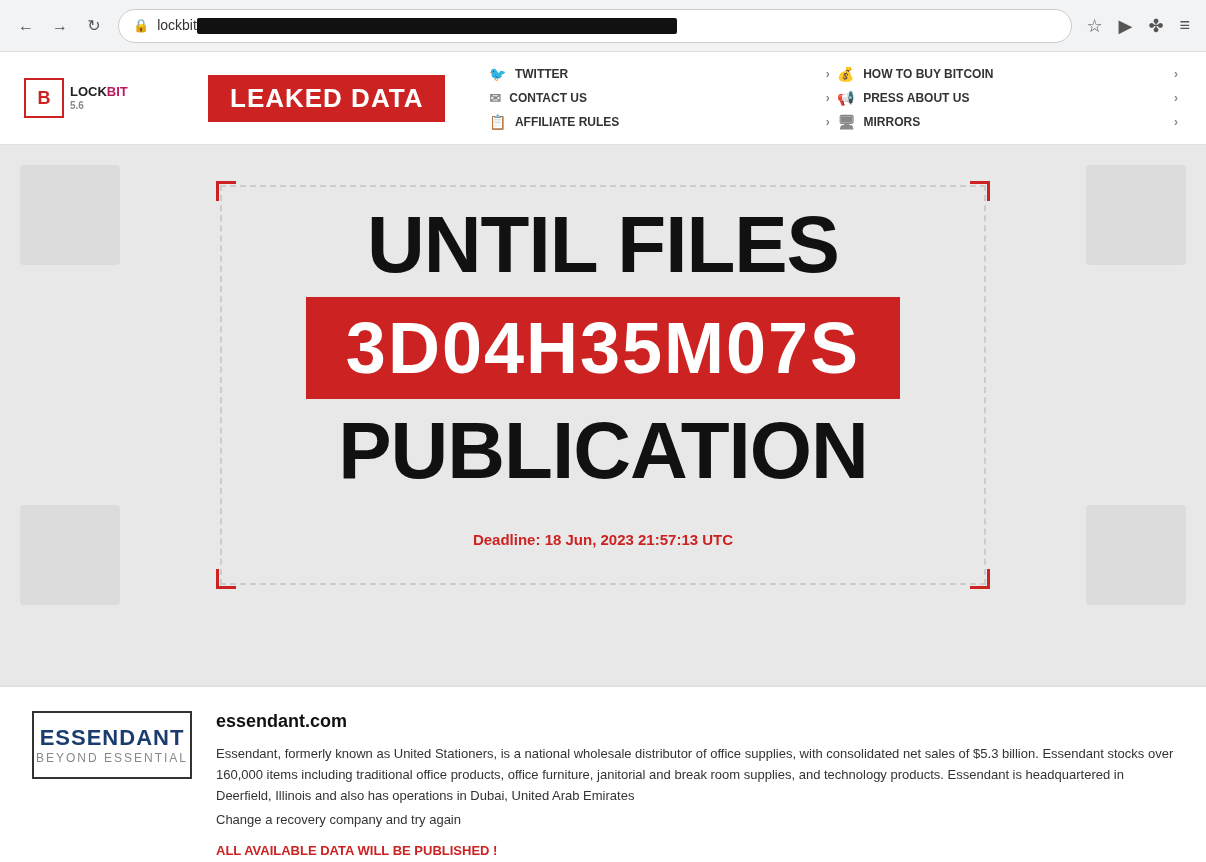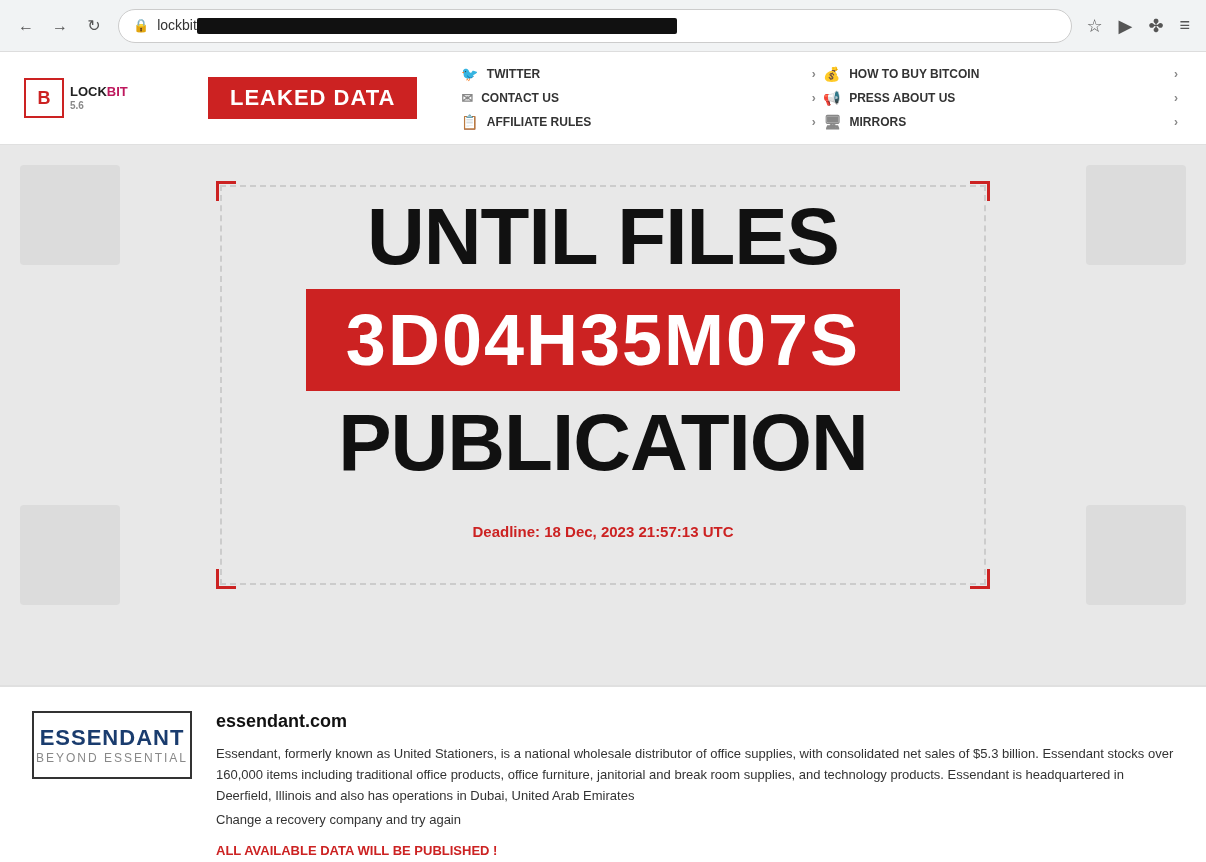--- a/index.html
+++ b/index.html
@@ -84,21 +84,21 @@
       font-size: 13px; font-weight: bold; line-height: 1.2;
       color: #222;
     }
     .logo-text .lock { color: #222; }
     .logo-text .bit { color: #be185d; }
     .logo-text .version { font-size: 10px; color: #888; display: block; }
 
     .leaked-data-badge {
       background: #cc2222;
       color: white;
-      font-size: 22px;
+      font-size: 26px;
       font-weight: 900;
       padding: 8px 22px;
       text-transform: uppercase;
       letter-spacing: 1px;
       margin-right: 16px;
     }
 
     .nav-links {
       display: flex;
       gap: 0;
@@ -121,21 +121,21 @@
       cursor: pointer;
       padding: 2px 4px;
     }
     .nav-item .nav-icon { font-size: 14px; color: #888; }
     .nav-item .nav-arrow { margin-left: auto; color: #888; font-size: 12px; }
 
     
     .hero {
       background: #e8e8e8;
       position: relative;
-      padding: 32px 20px 30px;
+      padding: 40px 20px 30px;
       display: flex;
       flex-direction: column;
       align-items: center;
       min-height: 540px;
     }
     
     .corner-box {
       position: absolute;
       width: 100px; height: 100px;
       background: #d0d0d0;
@@ -341,21 +341,21 @@
     <div class="bracket br"></div>
 
     <div class="hero-content">
       <div class="hero-until">UNTIL FILES</div>
       <div class="hero-timer">3D04H35M07S</div>
       <div class="hero-publication">PUBLICATION</div>
     </div>
 
     <div class="hero-deadline">
       <span>Deadline:</span>
-      <span>18 Dec, 2023 21:57:13 UTC</span>
+      <span>18 Jun, 2023 21:57:13 UTC</span>
     </div>
   </div>
 
   <div class="info-section">
     <div class="company-logo-box">
       <div class="company-logo-text">ESSENDANT</div>
       <div class="company-logo-sub">BEYOND ESSENTIAL</div>
     </div>
     <div class="company-info">
       <div class="company-domain">essendant.com</div>

